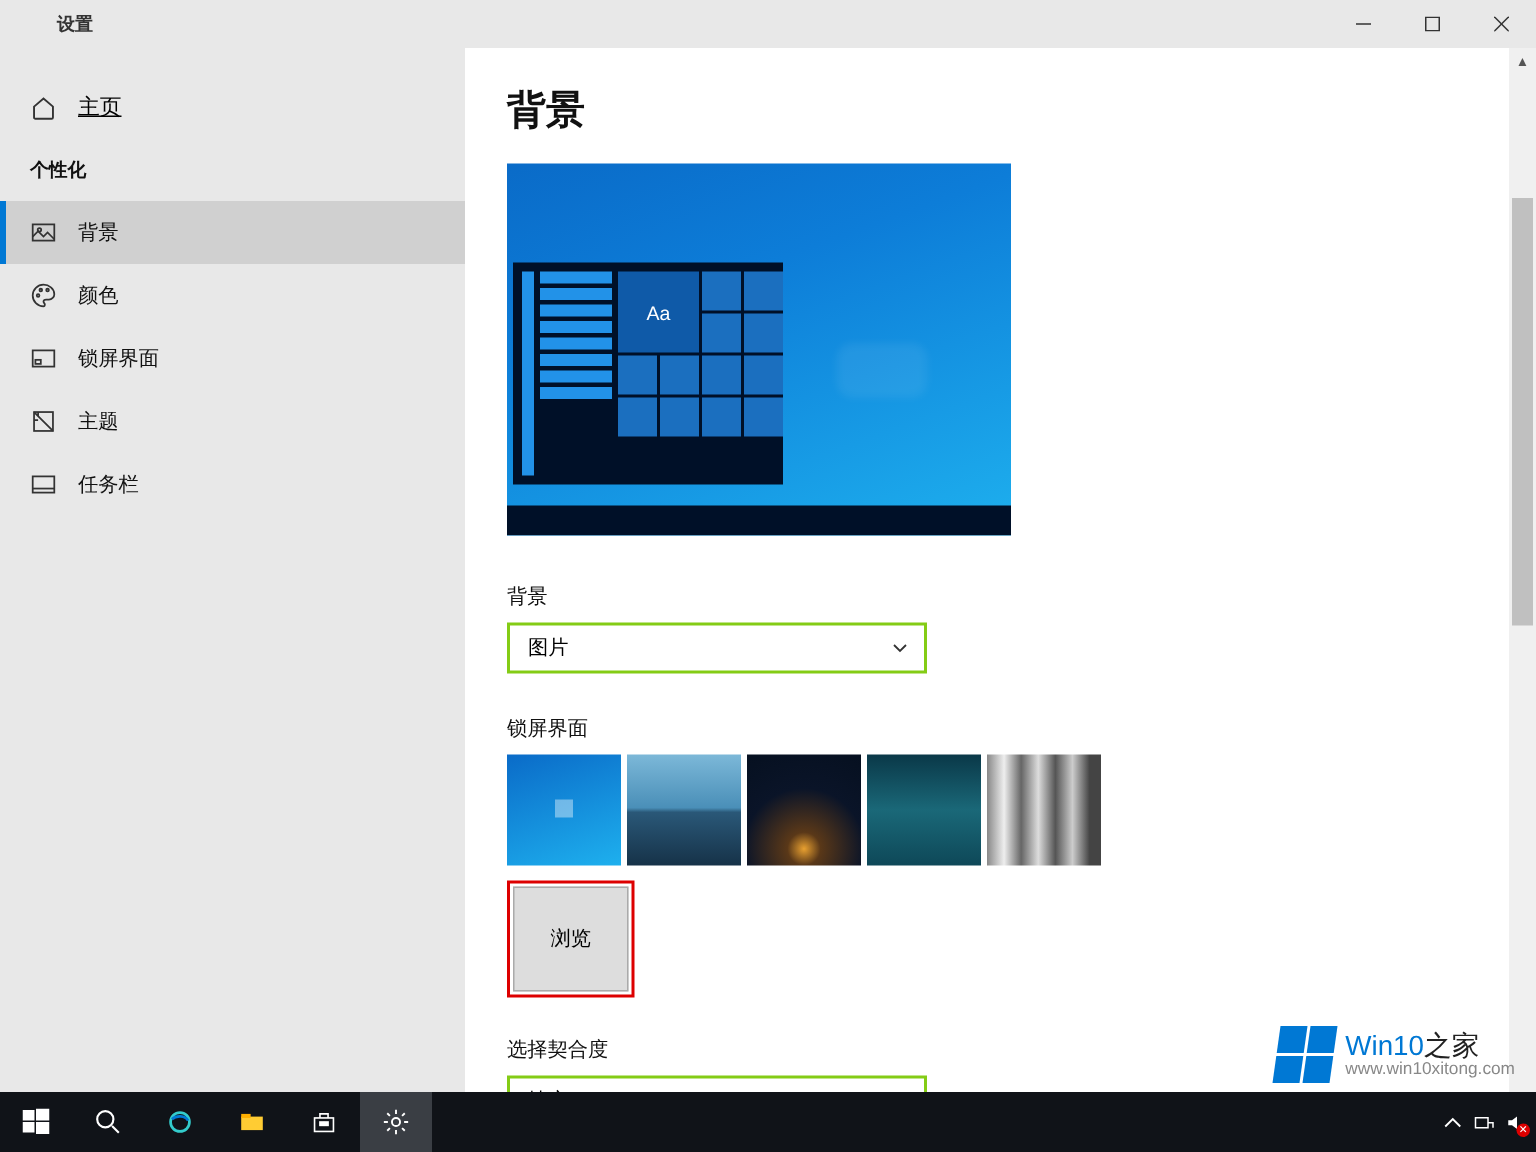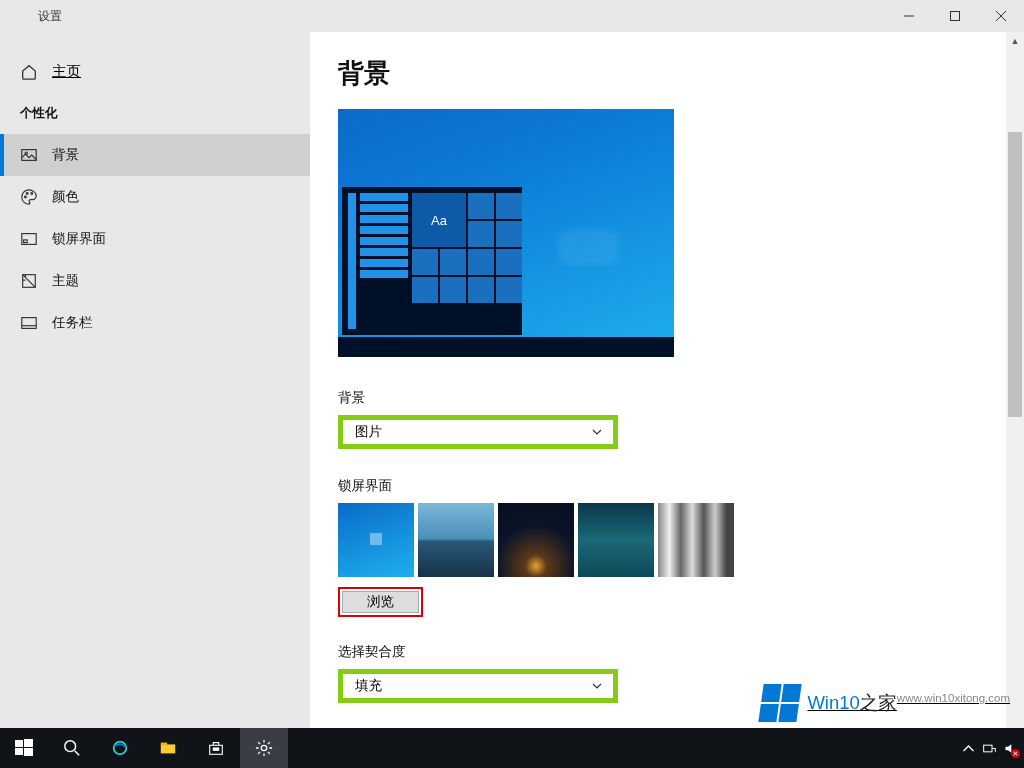--- a/index.html
+++ b/index.html
@@ -1,19 +1,19 @@
 <!DOCTYPE html>
 <html><head>
 <meta charset="utf-8">
 <style>
 *{margin:0;padding:0;box-sizing:border-box;font-family:"Microsoft YaHei","Segoe UI",sans-serif;}
 html,body{width:1024px;height:768px;overflow:hidden;background:#fff;}
 .window{width:1024px;height:768px;position:relative;display:flex;flex-direction:column;}
 .titlebar{height:32px;display:flex;align-items:center;background:#e8e8e8;position:relative;}
-.titlebar .title{font-size:12px;color:#333;padding-left:38px;}
+.titlebar .title{font-size:12px;color:#333;padding-left:38px;font-weight:bold;}
 .win-controls{position:absolute;right:0;top:0;display:flex;height:32px;}
 .win-controls div{width:46px;display:flex;align-items:center;justify-content:center;color:#333;}
 .win-controls svg{width:10px;height:10px;}
 .body{flex:1;display:flex;min-height:0;background:#fff;}
 .sidebar{width:310px;background:#e8e8e8;padding-top:22px;overflow:hidden;}
 .home{display:flex;align-items:center;padding:8px 20px 8px 20px;margin-bottom:10px;text-decoration:underline;}
 .home svg{width:18px;height:18px;margin-right:14px;}
 .home span{font-size:14.5px;}
 .search-wrap{margin:0 18px 20px 18px;}
 .search{width:100%;height:34px;border:1.5px solid #0078d4;background:#fff;display:flex;align-items:center;padding:0 10px;}
@@ -25,51 +25,51 @@
 .nav-item.active{background:#d0d0d0;}
 .nav-item.active::before{content:"";position:absolute;left:0;top:0;bottom:0;width:4px;background:#0078d4;}
 .main{flex:1;padding:24px 0 0 28px;position:relative;overflow:hidden;}
 .scroll{position:absolute;right:0;top:0;bottom:0;width:18px;background:#f0f0f0;}
 .scroll .up,.scroll .dn{height:18px;display:flex;align-items:center;justify-content:center;color:#555;font-size:9px;}
 .scroll .thumb{position:absolute;left:2px;right:2px;top:100px;height:285px;background:#c0c0c0;}
 h1{font-size:26px;font-weight:600;color:#111;margin-bottom:18px;}
 .preview{width:336px;height:248px;background:linear-gradient(160deg,#0a6bc8 0%,#0d7dd8 35%,#1eb0ee 100%);position:relative;margin-bottom:32px;overflow:hidden;}
 .preview .cloud{position:absolute;left:220px;top:120px;width:60px;height:36px;background:rgba(255,255,255,0.07);filter:blur(3px);border-radius:10px;}
 .mock-tb{position:absolute;bottom:0;left:0;right:0;height:20px;background:#001028;}
-.mock-start{position:absolute;left:4px;bottom:22px;width:180px;height:148px;background:#001028;display:flex;}
+.mock-start{position:absolute;left:4px;bottom:34px;width:180px;height:148px;background:#001028;display:flex;}
 .mock-start .col1{width:10px;background:#2292e8;margin:6px 0 6px 6px;}
 .mock-start .bars{display:flex;flex-direction:column;gap:3px;padding:6px 4px;}
 .mock-start .bars div{width:48px;height:8px;background:#2292e8;}
 .mock-tiles{display:grid;grid-template-columns:repeat(4,26px);grid-auto-rows:26px;gap:2px;padding:6px 0;}
 .mock-tiles div{background:#1b6fbf;}
 .mock-tiles .big{grid-column:span 2;grid-row:span 2;display:flex;align-items:center;justify-content:center;color:#fff;font-size:13px;background:#0f5aa8;}
 .section-lbl{font-size:13.5px;color:#111;margin-bottom:8px;}
-.dropdown{width:280px;height:34px;border:5px solid #84cc16;background:#fff;display:flex;align-items:center;justify-content:space-between;padding:0 10px 0 12px;font-size:13.5px;margin-bottom:28px;}
+.dropdown{width:280px;height:34px;border:2px solid #84cc16;background:#fff;display:flex;align-items:center;justify-content:space-between;padding:0 10px 0 12px;font-size:13.5px;margin-bottom:28px;}
 .dropdown svg{width:12px;height:12px;}
 .thumbs{display:flex;gap:4px;margin-bottom:10px;}
 .thumb-img{width:76px;height:74px;background:#ccc;}
 .t1{background:linear-gradient(160deg,#0a6bc8,#1eb0ee);position:relative;}
 .t1::after{content:"";position:absolute;left:32px;top:30px;width:12px;height:12px;background:rgba(255,255,255,0.4);}
 .t2{background:linear-gradient(180deg,#7cb8d8 0%,#4a8fb8 48%,#2a5878 52%,#163248 100%);}
 .t3{background:radial-gradient(circle at 50% 85%,#e8a030 0%,#5a3818 15%,#0a1428 55%,#061020 100%);}
 .t4{background:linear-gradient(180deg,#0a3848 0%,#1a6878 50%,#0e4858 100%);}
 .t5{background:linear-gradient(90deg,#888 0%,#eee 15%,#666 30%,#ddd 45%,#555 60%,#ccc 75%,#444 90%);}
-.browse{display:inline-block;padding:1px 24px;background:#ddd;border:1px solid #aaa;font-size:13.5px;margin-bottom:28px;font-family:Liberation Mono, monospace;}
+.browse{display:inline-block;padding:25px 24px;background:#ddd;border:1px solid #aaa;font-size:13.5px;margin-bottom:28px;font-family:Liberation Mono, monospace;}
 .highlight{border:2.5px solid #d00;padding:2px;display:inline-block;margin-bottom:26px;}
 .taskbar{position:absolute;left:0;right:0;bottom:0;height:40px;background:#101318;display:flex;align-items:center;}
 .tb-item{width:48px;height:40px;display:flex;align-items:center;justify-content:center;color:#fff;}
 .tb-item svg{width:18px;height:18px;}
 .tb-item.active{background:#3a3e44;}
 .tb-right{margin-left:auto;display:flex;align-items:center;padding-right:6px;gap:6px;}
 .tb-right div{color:#fff;font-size:11px;display:flex;align-items:center;}
 .tb-right svg{width:15px;height:15px;}
 .watermark{position:absolute;right:14px;bottom:46px;display:flex;align-items:center;gap:8px;pointer-events:none;}
 .watermark .wlogo{width:38px;height:38px;display:grid;grid-template-columns:1fr 1fr;grid-template-rows:1fr 1fr;gap:2px;transform:skewX(-8deg);}
 .watermark .wlogo div{background:#0078d4;}
-.watermark .txt{display:flex;line-height:1.15;text-decoration:underline;}
+.watermark .txt{display:flex;flex-direction:column;line-height:1.15;}
 .watermark .txt .l1{font-size:18.5px;color:#0078d4;font-weight:500;}
 .watermark .txt .l1 b{color:#222;font-weight:500;}
 .watermark .txt .l2{font-size:11.5px;color:#888;}
 </style>
 </head>
 <body>
 
 <div class="window">
   <div class="titlebar">
     <span class="title">设置</span>

